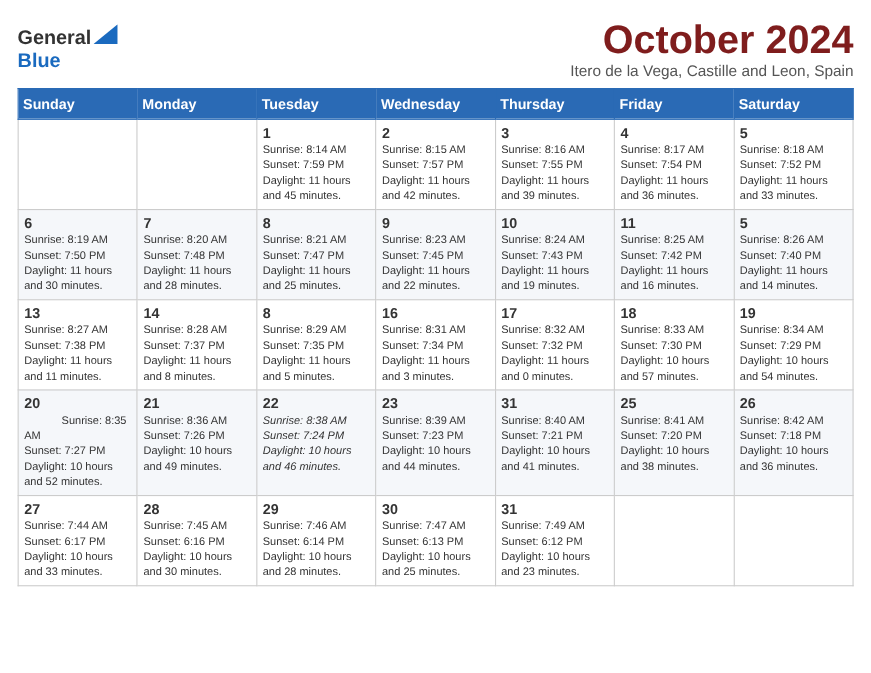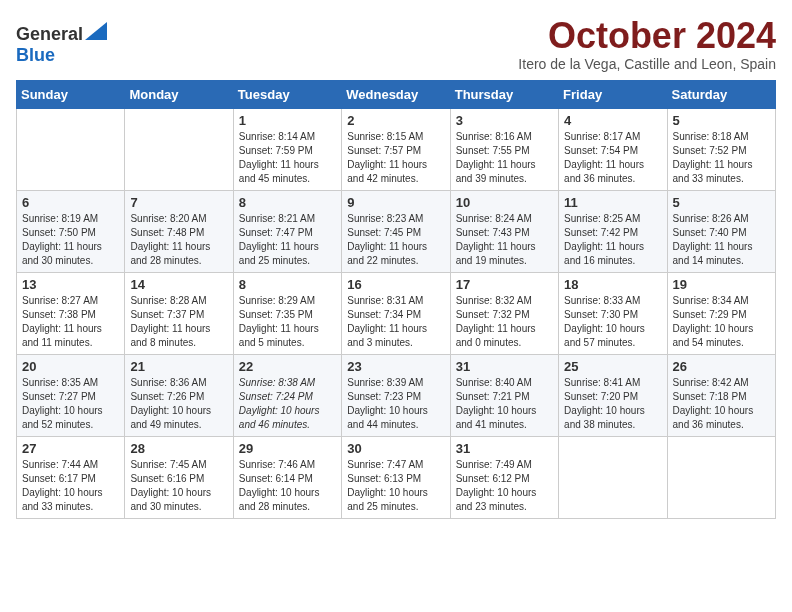--- a/index.html
+++ b/index.html
@@ -181,21 +181,21 @@
 Sunset: 7:32 PM
 Daylight: 11 hours and 0 minutes.</span></td>
         <td><span class="day-num">18</span><span class="day-info" style="white-space: pre-line;">Sunrise: 8:33 AM
 Sunset: 7:30 PM
 Daylight: 10 hours and 57 minutes.</span></td>
         <td><span class="day-num">19</span><span class="day-info" style="white-space: pre-line;">Sunrise: 8:34 AM
 Sunset: 7:29 PM
 Daylight: 10 hours and 54 minutes.</span></td>
       </tr>
       <tr>
-        <td><span class="day-num">20</span><span class="day-info" style="white-space: pre-line;">Sunrise: 8:35 AM
+        <td><span class="day-num">20</span><span class="day-info" style="white-space: pre-line; margin-left: 34px;">Sunrise: 8:35 AM
 Sunset: 7:27 PM
 Daylight: 10 hours and 52 minutes.</span></td>
         <td><span class="day-num">21</span><span class="day-info" style="white-space: pre-line;">Sunrise: 8:36 AM
 Sunset: 7:26 PM
 Daylight: 10 hours and 49 minutes.</span></td>
         <td><span class="day-num">22</span><span class="day-info" style="white-space: pre-line; font-style: italic;">Sunrise: 8:38 AM
 Sunset: 7:24 PM
 Daylight: 10 hours and 46 minutes.</span></td>
         <td><span class="day-num">23</span><span class="day-info" style="white-space: pre-line;">Sunrise: 8:39 AM
 Sunset: 7:23 PM

